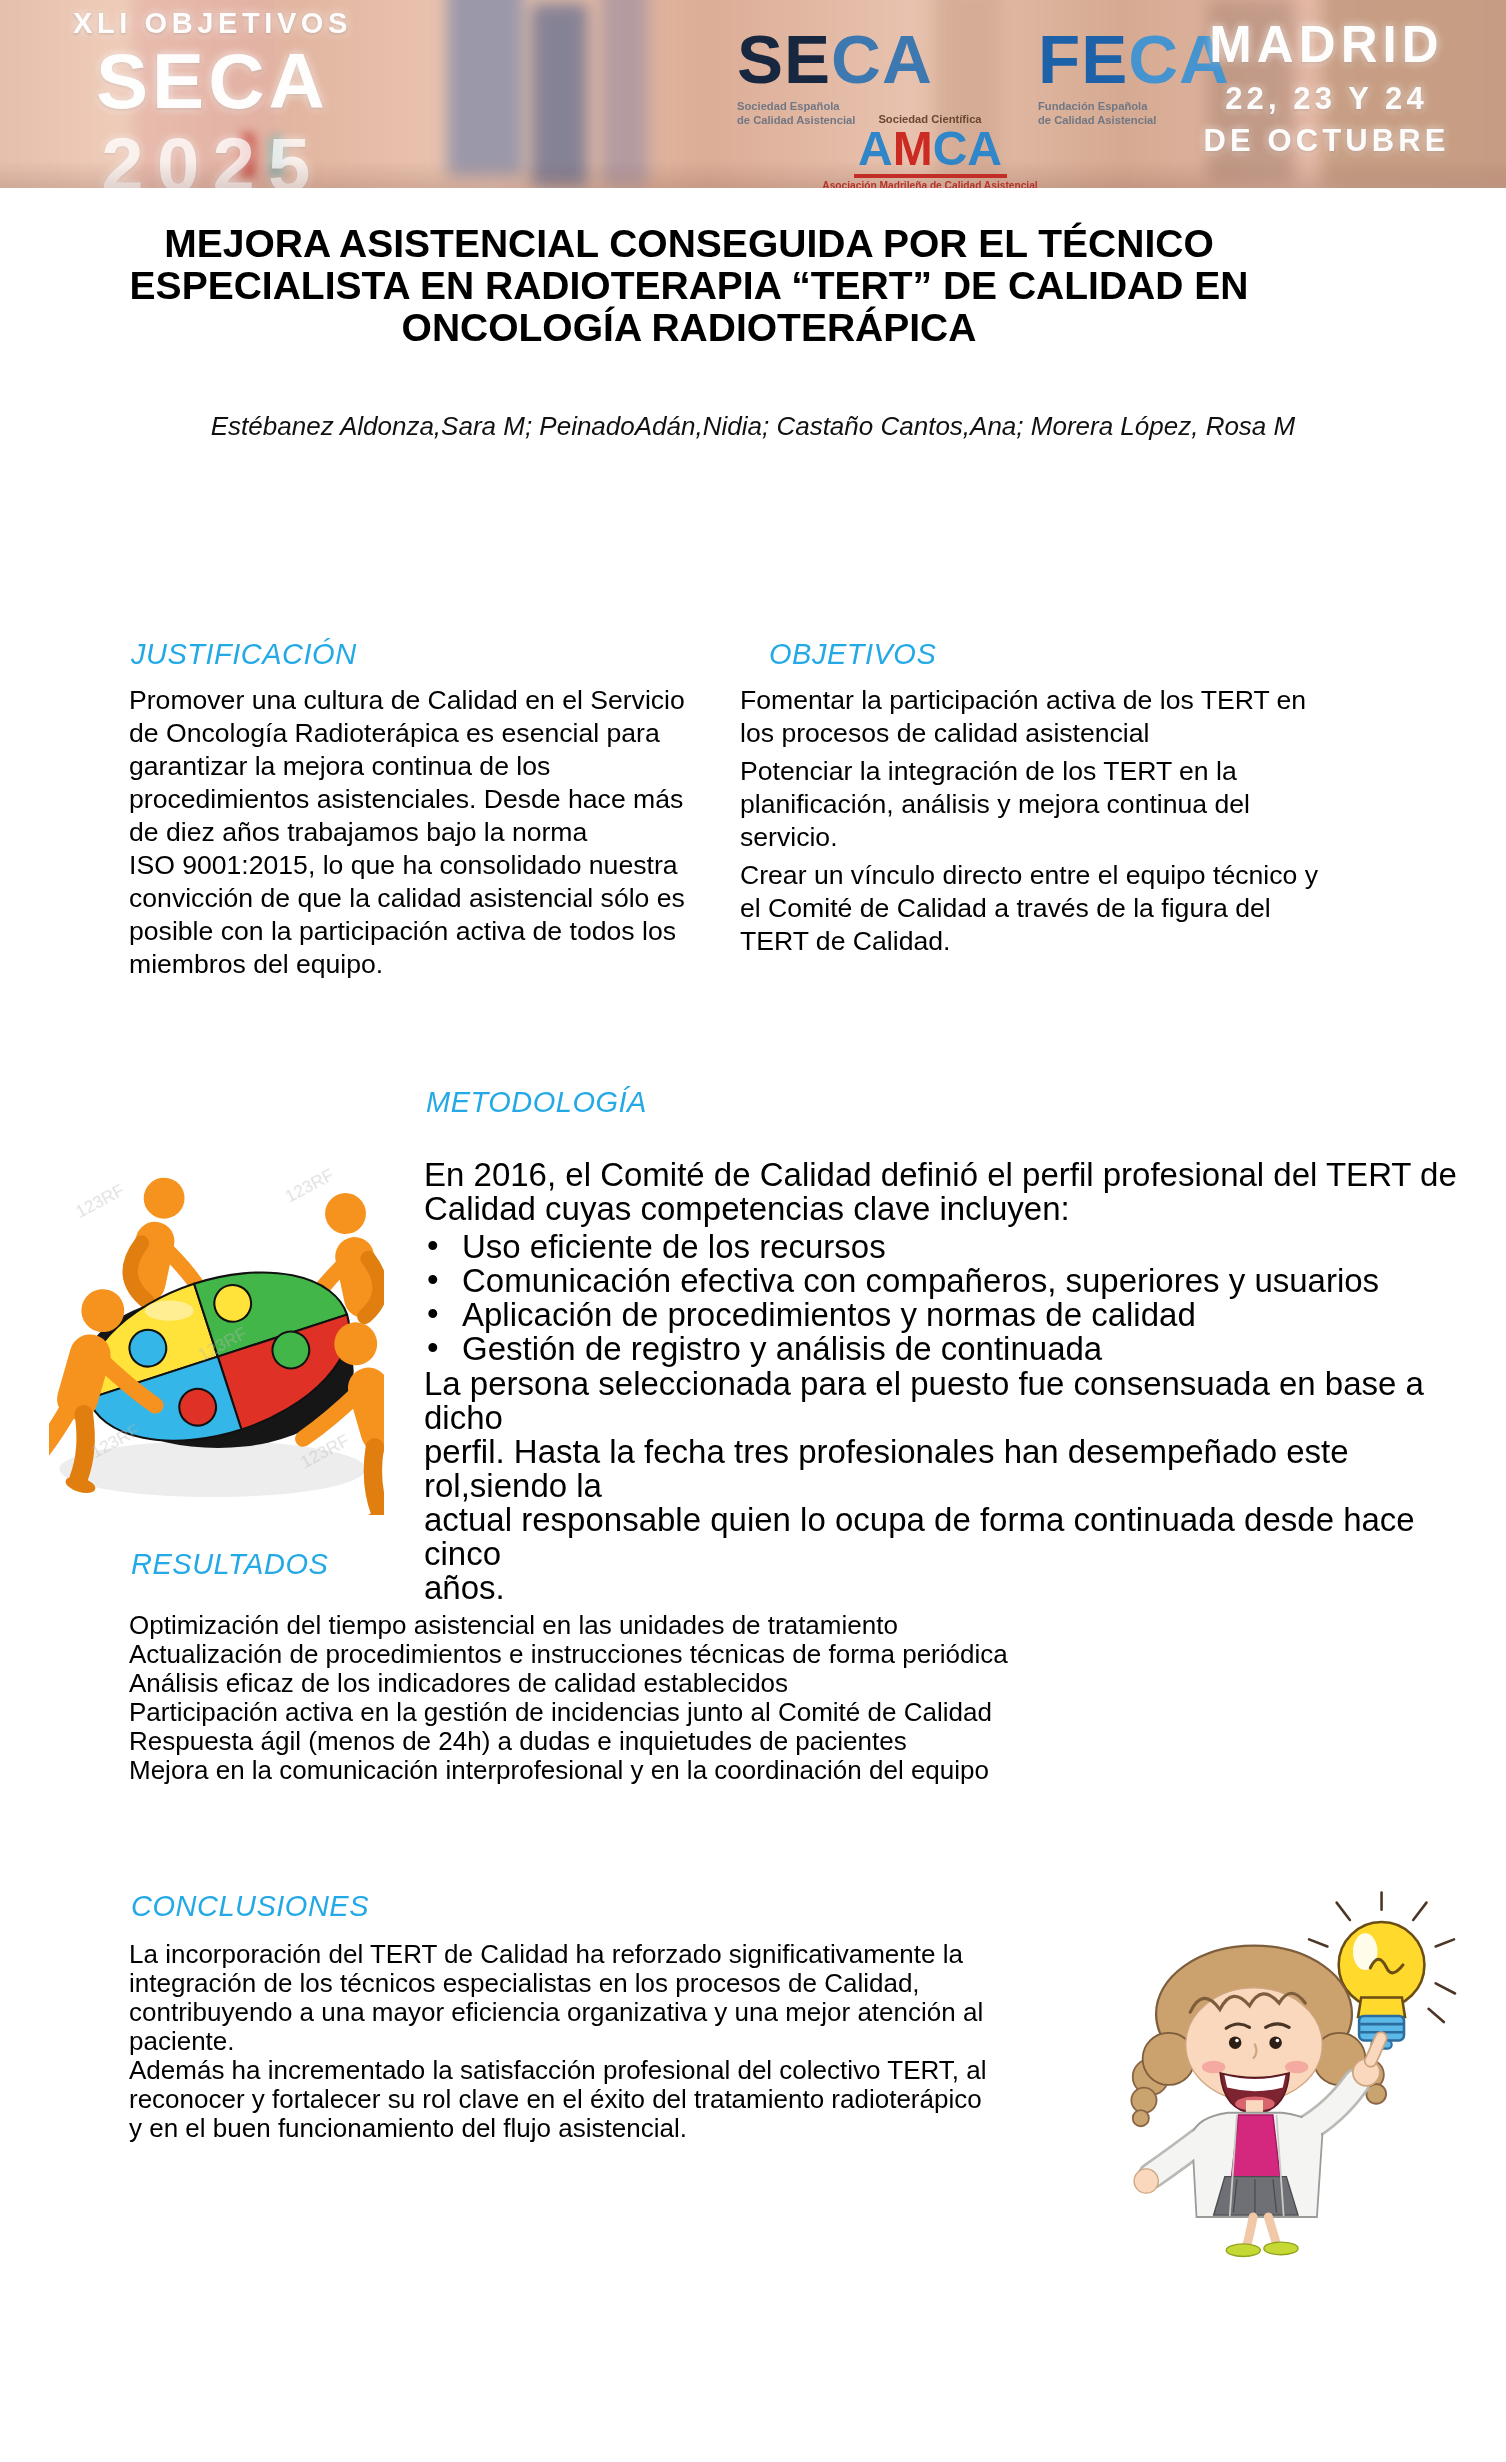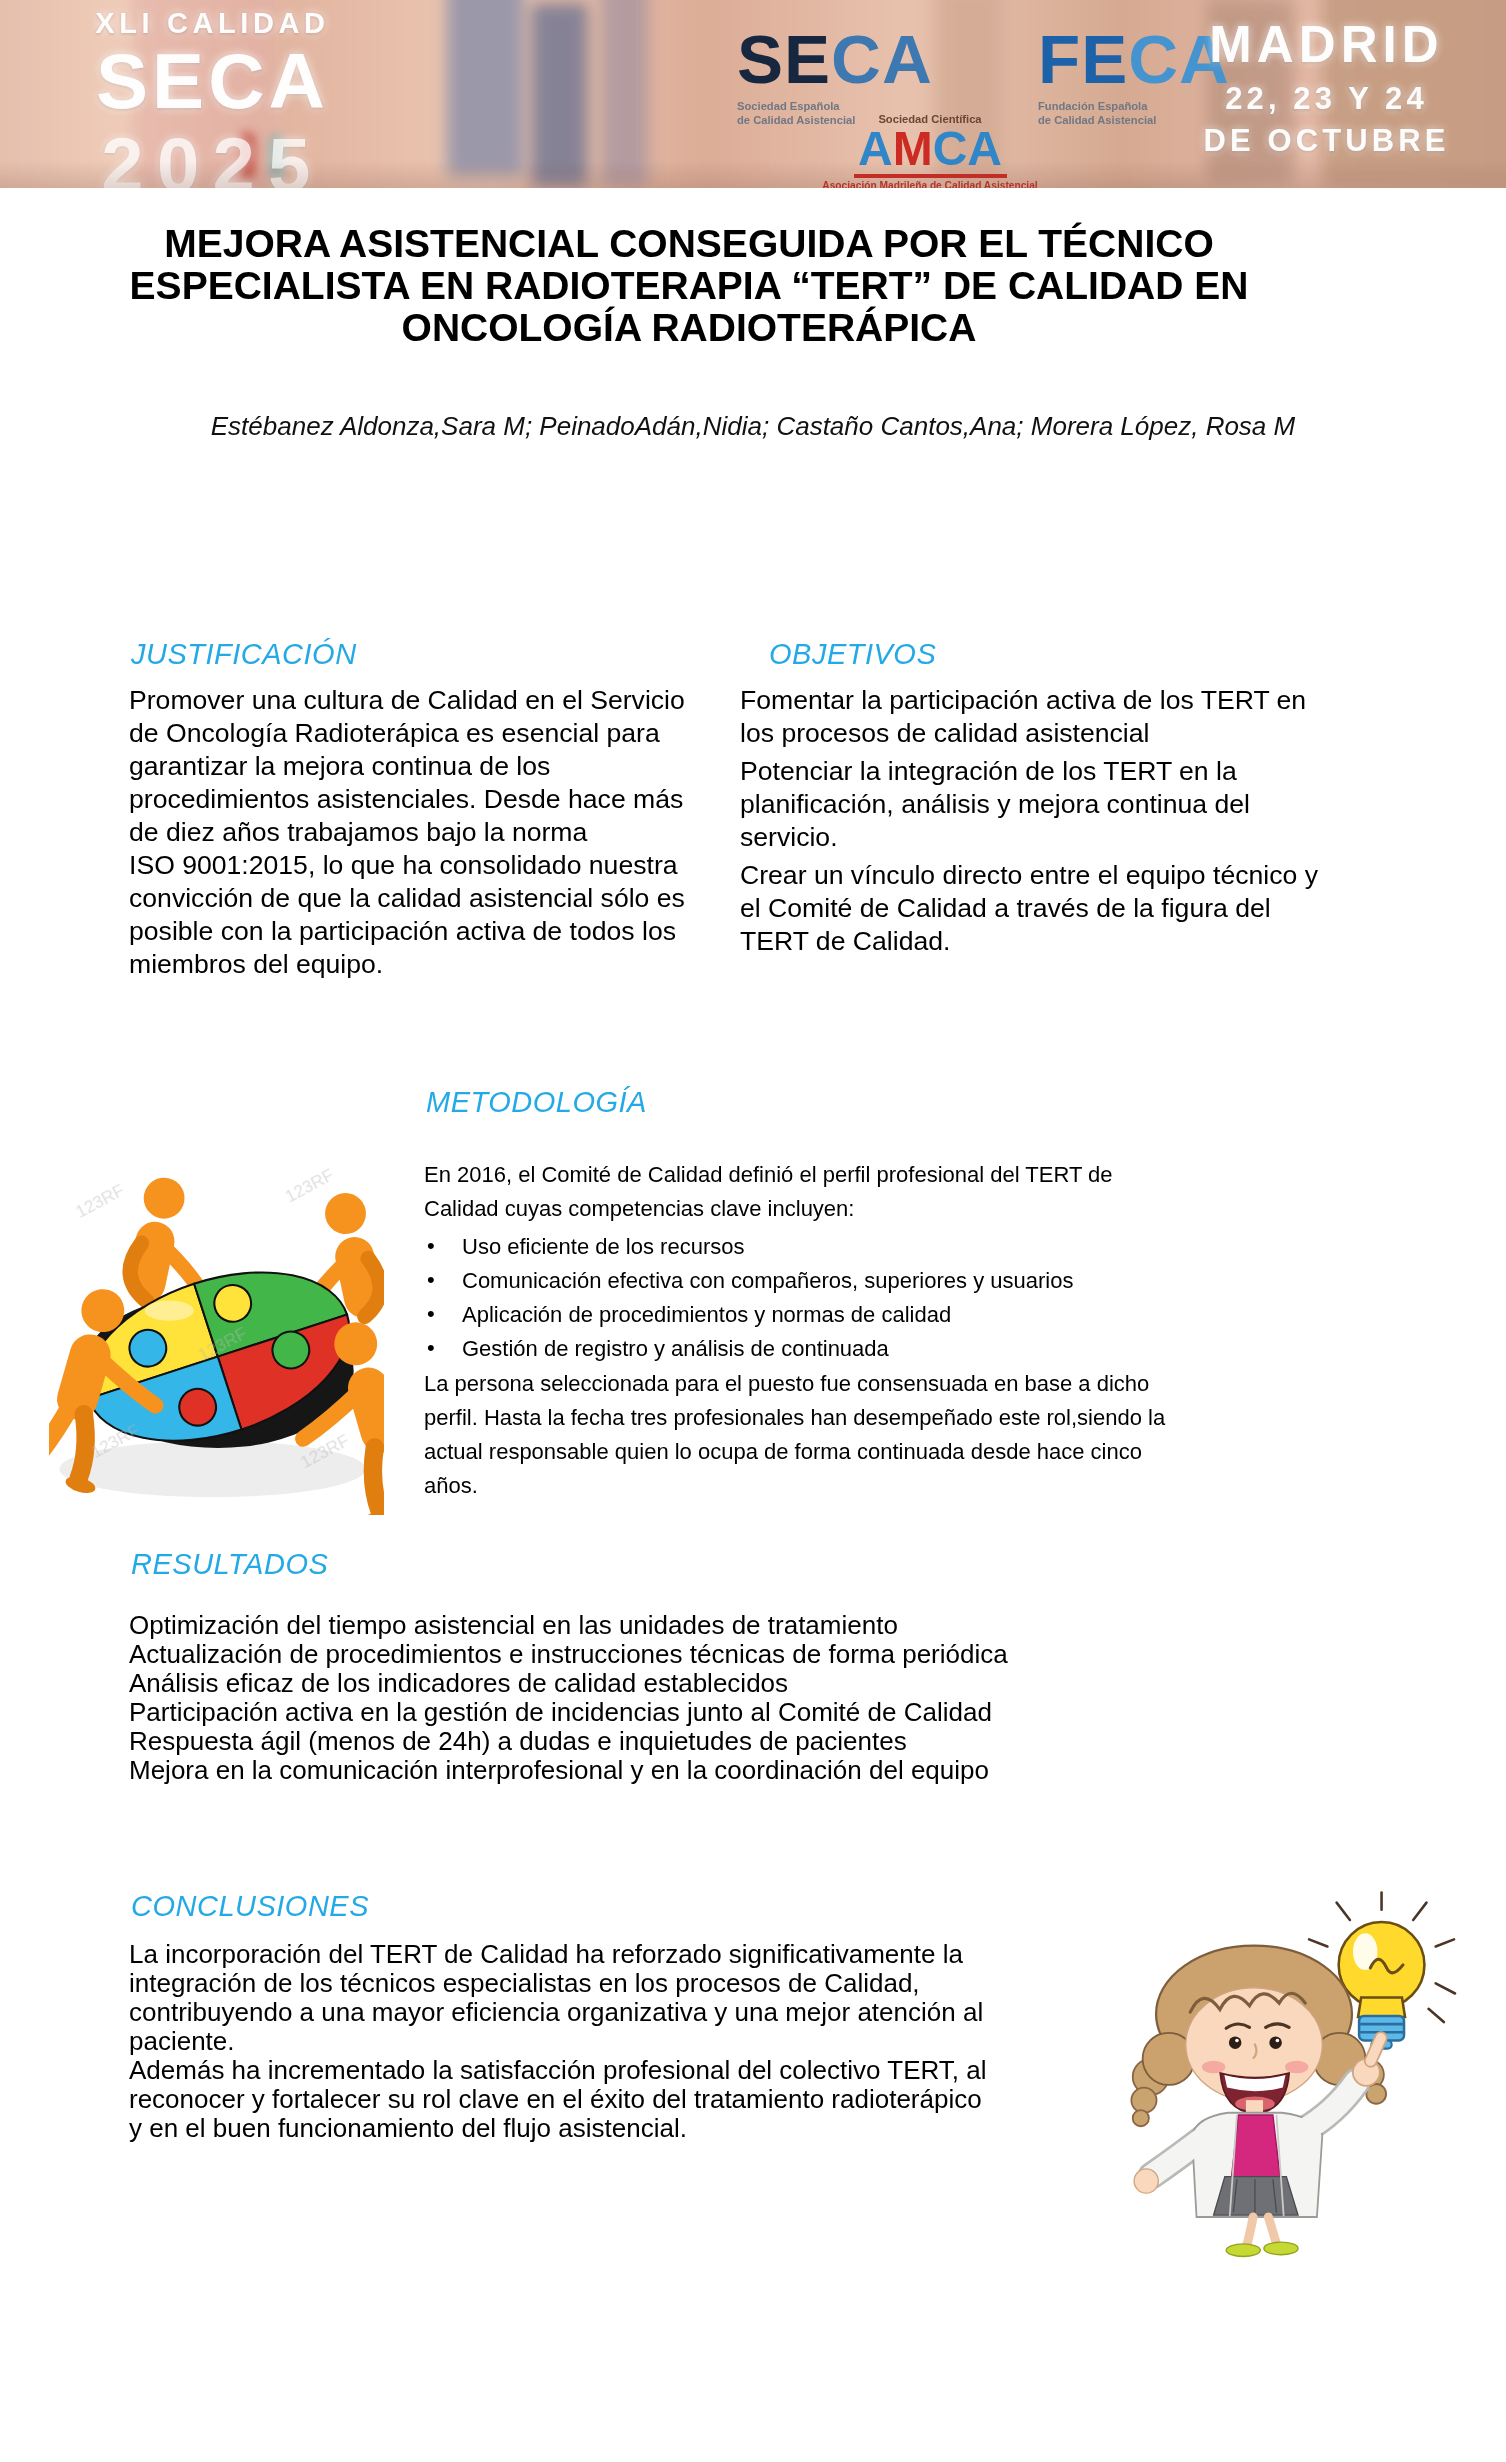--- a/index.html
+++ b/index.html
@@ -69,21 +69,21 @@
   .h-obj{left:769px;top:638px;}
   .h-met{left:426px;top:1086px;}
   .h-res{left:131px;top:1548px;}
   .h-con{left:131px;top:1890px;}
 
   
   .body-txt{position:absolute;font-size:26.6px;line-height:33px;color:#000;}
   .b-just{left:129px;top:684px;width:649px;}
   .b-obj{left:740px;top:684px;width:715px;}
   .obj-p{margin:0 0 5.1px 0;}
-  .b-met{left:424px;top:1158px;width:1053px;font-size:22px;line-height:34px;}
+  .b-met{left:424px;top:1158px;width:1053px;font-size:33px;line-height:34px;}
   .met-bullets{list-style:none;margin:4.1px 0 0 0;padding:0;}
   .met-bullets li{position:relative;padding-left:38px;}
   .met-bullets li::before{content:"\2022";position:absolute;left:3.1px;top:-1px;}
   .met-closing{margin-top:1px;}
   .b-res{left:129px;top:1611px;width:1104px;font-size:26px;line-height:29px;}
   .b-con{left:129px;top:1940px;width:1053px;font-size:26px;line-height:29px;}
 
   
   .puzzle-img{position:absolute;left:49px;top:1142px;width:335px;height:373px;}
   .girl-img{position:absolute;left:1088px;top:1888px;width:388px;height:381px;}
@@ -99,21 +99,21 @@
     <div class="bldg b2"></div>
     <div class="bldg b3"></div>
     <div class="bldg b7"></div>
     <div class="bldg b6"></div>
     <div class="bldg b5"></div>
     <div class="bldg b8"></div>
     <div class="bldg b9"></div>
   </div>
 
   <div class="congress">
-    <div class="l1">XLI CALIDAD</div>
+    <div class="l1">XLI OBJETIVOS</div>
     <div class="l2">SECA</div>
     <div class="l3">2025</div>
   </div>
 
   <div class="logo seca-logo">
     <div class="logo-big"><span class="seca-p1">SE</span><span class="seca-p2">CA</span></div>
     <div class="logo-sub pre">Sociedad Española
 de Calidad Asistencial</div>
   </div>
 

